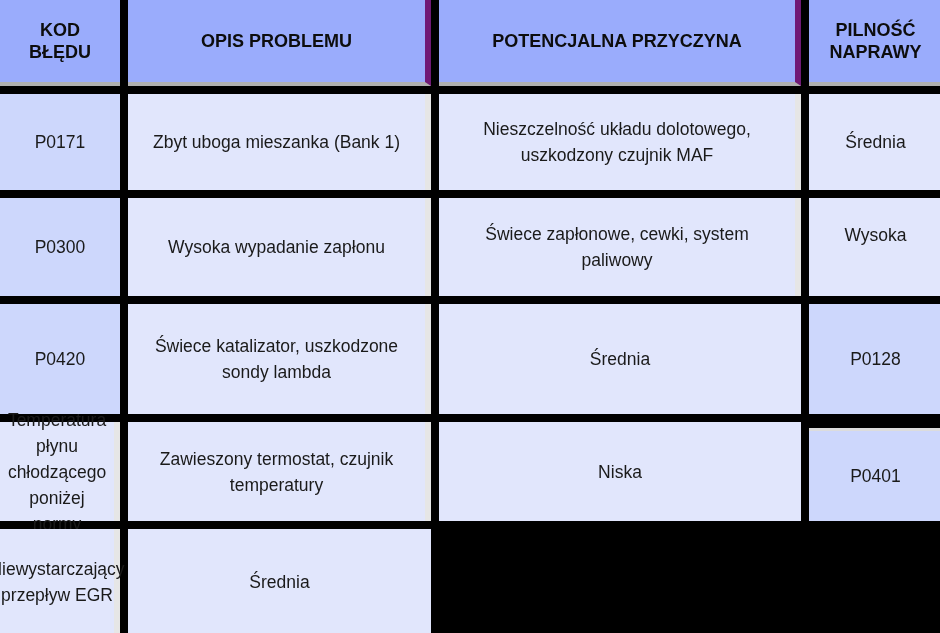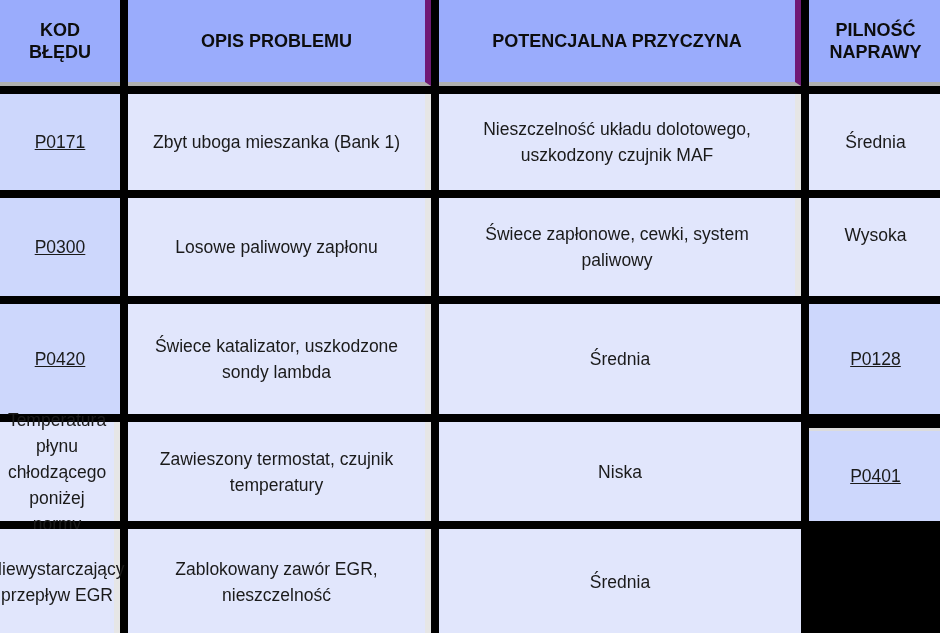--- a/index.html
+++ b/index.html
@@ -7,50 +7,49 @@
   .grid {
     display:grid;
     grid-template-columns: 120px 303px 362px 133px;
     grid-template-rows: 86px 96px 98px 110px 99px 105px;
     column-gap:8px; row-gap:8px;
     width:940px; height:483px;
   }
   .cell { display:flex; align-items:center; justify-content:center; text-align:center; box-sizing:border-box; color:#1a1a1a; font-size:17.5px; line-height:26px; padding:0 14px; }
   .hdr { background:#9aacfc; font-weight:bold; font-size:18px; line-height:22px; color:#0d0d0d; border-bottom:4px solid #b0b0b0; }
   .hdr.mid { border-right:6px solid #701a75; border-left:0; }
-  .code { background:#cdd7fc;text-decoration:underline; }
+  .code { background:#cdd7fc; }
   .body { background:#e1e6fc; border-right:6px solid #e6e6e6; }
   .sev { background:#e1e6fc; }
   .row-top { border-top:3px solid #dcdcdc;margin-top:6px; }
 </style>
 </head>
 <body>
 
 <div class="grid">
   <div class="cell hdr">KOD BŁĘDU</div>
   <div class="cell hdr mid">OPIS PROBLEMU</div>
   <div class="cell hdr mid">POTENCJALNA PRZYCZYNA</div>
   <div class="cell hdr">PILNOŚĆ NAPRAWY</div>
 
   <div class="cell code">P0171</div>
   <div class="cell body">Zbyt uboga mieszanka (Bank 1)</div>
   <div class="cell body">Nieszczelność układu dolotowego, uszkodzony czujnik MAF</div>
   <div class="cell sev">Średnia</div>
 
   <div class="cell code">P0300</div>
-  <div class="cell body">Losowe paliwowy zapłonu</div>
+  <div class="cell body">Wysoka wypadanie zapłonu</div>
   <div class="cell body">Świece zapłonowe, cewki, system paliwowy</div>
   <div class="cell sev" style="align-items:flex-start;padding-top:24px;">Wysoka</div>
 
   <div class="cell code">P0420</div>
   <div class="cell body">Świece katalizator, uszkodzone sondy lambda</div>
   <div class="cell sev">Średnia</div>
 
   <div class="cell code">P0128</div>
   <div class="cell body">Temperatura płynu chłodzącego poniżej normy</div>
   <div class="cell body">Zawieszony termostat, czujnik temperatury</div>
   <div class="cell sev">Niska</div>
 
   <div class="cell code row-top">P0401</div>
   <div class="cell body">Niewystarczający przepływ EGR</div>
-  <div class="cell body">Zablokowany zawór EGR, nieszczelność</div>
   <div class="cell sev">Średnia</div>
 </div>
 
 </body></html>

